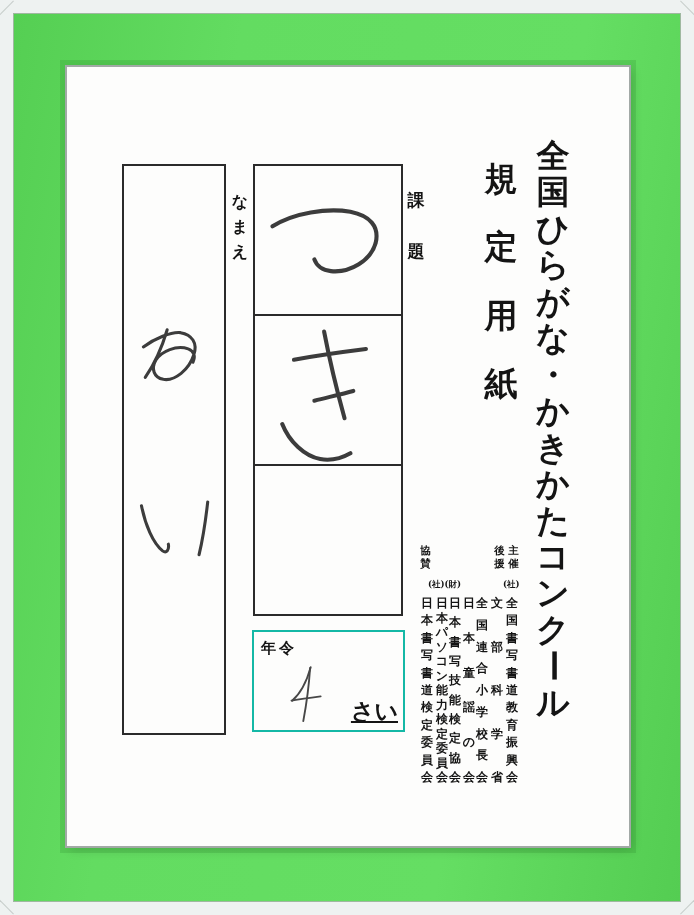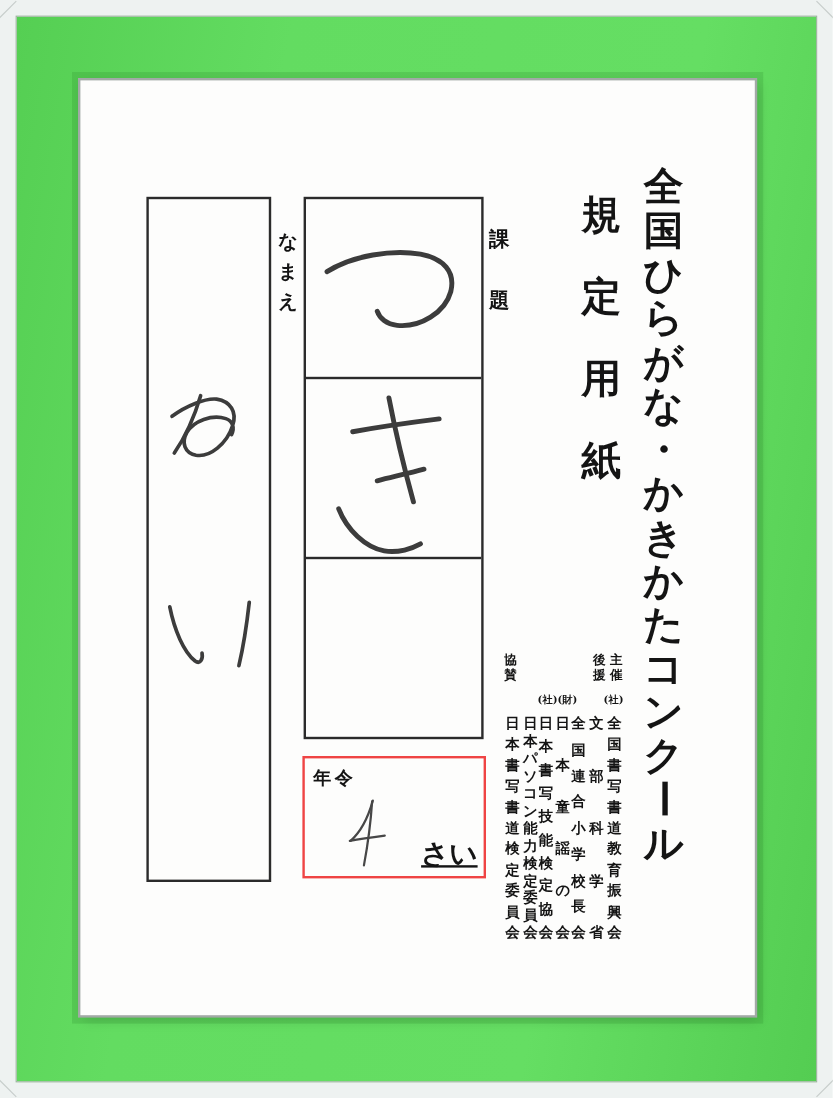--- a/index.html
+++ b/index.html
@@ -45,21 +45,21 @@
     border:2px solid #2b2b2b;box-sizing:border-box;background:#fdfdfc;
   }
   .kadai-boxes{
     position:absolute;left:186px;top:97px;width:150px;
     border:2px solid #2b2b2b;box-sizing:border-box;background:#fdfdfc;
   }
   .kadai-cell{width:100%;height:148px;position:relative;}
   .kadai-cell + .kadai-cell{border-top:2px solid #2b2b2b;}
   .age-box{
     position:absolute;left:185px;top:563px;width:153px;height:102px;
-    border:2px solid #ef4444;box-sizing:border-box;background:#fdfdfc;
+    border:2px solid #14b8a6;box-sizing:border-box;background:#fdfdfc;
   }
   .age-label{
     position:absolute;left:7px;top:7px;font-family:"DejaVu Sans",sans-serif;
     font-size:15px;font-weight:700;letter-spacing:3px;color:#141414;
   }
   .age-unit{
     position:absolute;right:5px;bottom:3px;font-family:"DejaVu Sans",sans-serif;
     font-size:23px;font-weight:600;color:#141414;text-decoration:underline;
   }
   .hand{position:absolute;}
@@ -167,21 +167,21 @@
   <div class="vcol org-head" style="left:426px;">
       <span>後</span>
       <span>援</span>
     </div>
   <div class="vcol org-head" style="left:352px;">
       <span>協</span>
       <span>賛</span>
     </div>
 
   <div class="org-prefix" style="left:436px;">(社)</div>
-  <div class="org-prefix" style="left:381px;">(社)(財)</div>
+  <div class="org-prefix" style="left:361px;">(社)(財)</div>
 
   <div class="vcol org-col" style="left:438px;">
       <span>全</span>
       <span>国</span>
       <span>書</span>
       <span>写</span>
       <span>書</span>
       <span>道</span>
       <span>教</span>
       <span>育</span>

